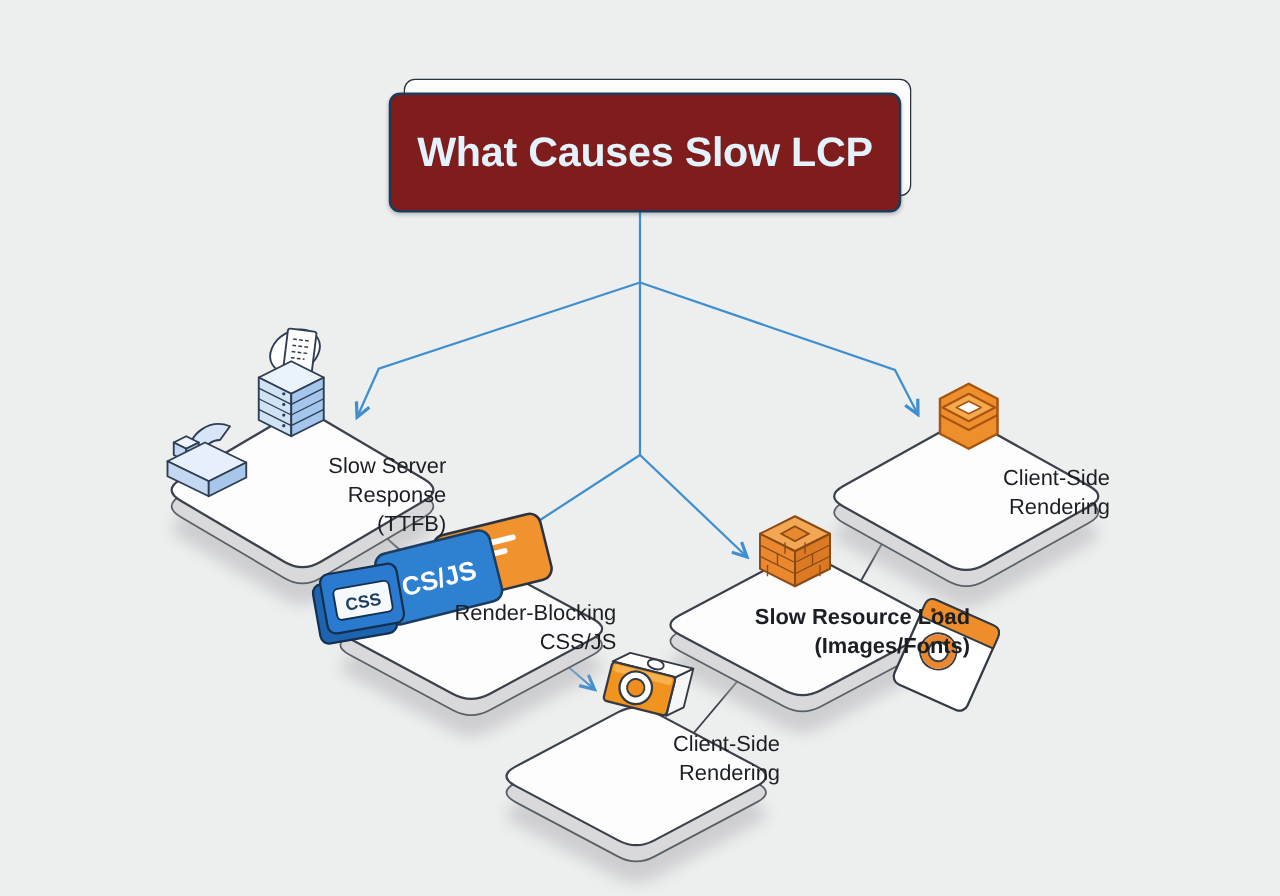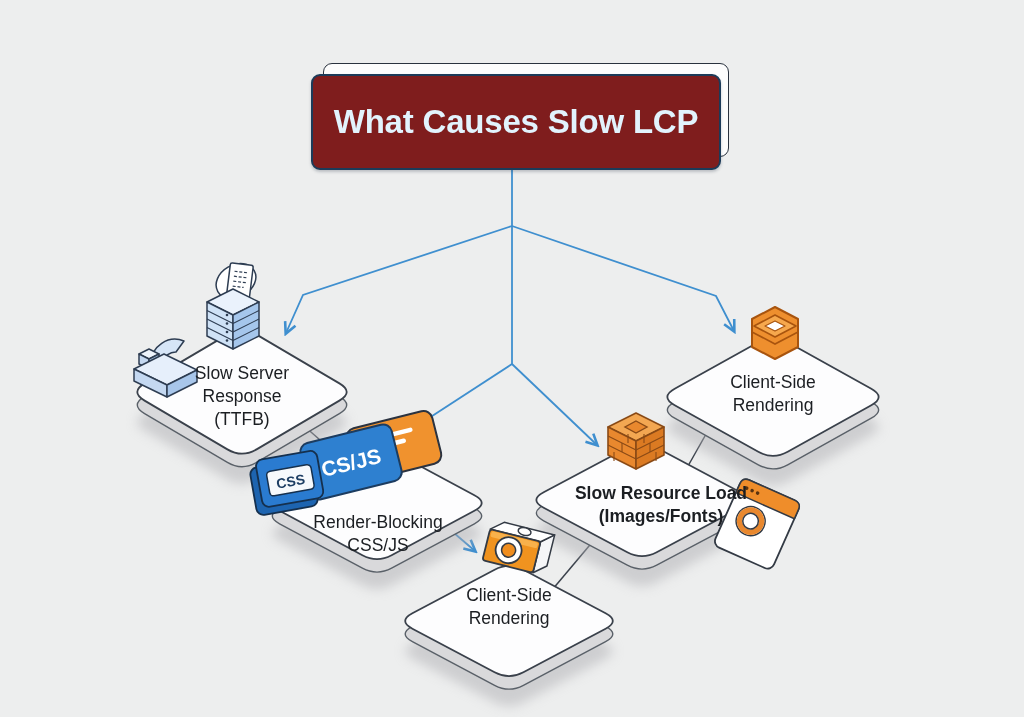--- a/index.html
+++ b/index.html
@@ -6,25 +6,25 @@
   .stage{position:relative;width:1024px;height:717px;background:#edeeee;overflow:hidden;
          font-family:"Liberation Sans", sans-serif;}
   .stage svg{position:absolute;left:0;top:0;}
   .title-back{position:absolute;left:323px;top:63px;width:404px;height:92px;
               border:1.6px solid #2a323e;border-radius:9px;background:#fdfdfd;}
   .title-box{position:absolute;left:311px;top:74px;width:406px;height:92px;
              border:2.4px solid #1c3b59;border-radius:9px;background:#7f1d1d;
              display:flex;align-items:center;justify-content:center;
              box-shadow:0 2px 3px rgba(40,50,70,.25);}
   .title-text{font-size:33px;font-weight:bold;color:#e2f3fd;letter-spacing:-0.2px;}
-  .nlabel{position:absolute;transform:translate(-50%,-50%);text-align:center;
+  .nlabel{position:absolute;transform:translate(-50%,-50%);text-align:right;
           white-space:pre-line;font-size:17.5px;line-height:23px;font-weight:500;
           color:#1b1e22;width:230px;}
   #lbl-slow-server{left:242px;top:396px;}
-  #lbl-render-blocking{left:378px;top:502px;margin-top:32px;}
+  #lbl-render-blocking{left:378px;top:502px;}
   #lbl-slow-resource{left:661px;top:505px;font-weight:bold;}
   #lbl-csr-right{left:773px;top:394px;}
   #lbl-csr-bottom{left:509px;top:607px;}
   .dface{fill:#fdfdfe;stroke:#3a414b;stroke-width:1.8;}
   .dside{fill:#d9d9db;stroke:#596068;stroke-width:1.4;}
   .dshadow{fill:#aeaeb2;opacity:.5;filter:url(#soft);}
   .blue{fill:none;stroke:#3f8fcf;stroke-width:1.8;}
   .thin{fill:none;stroke:#3a414b;stroke-width:1.5;}
   .oln{stroke:#2e3d52;stroke-width:1.5;stroke-linejoin:round;}
   text{font-family:"Liberation Sans", sans-serif;}

